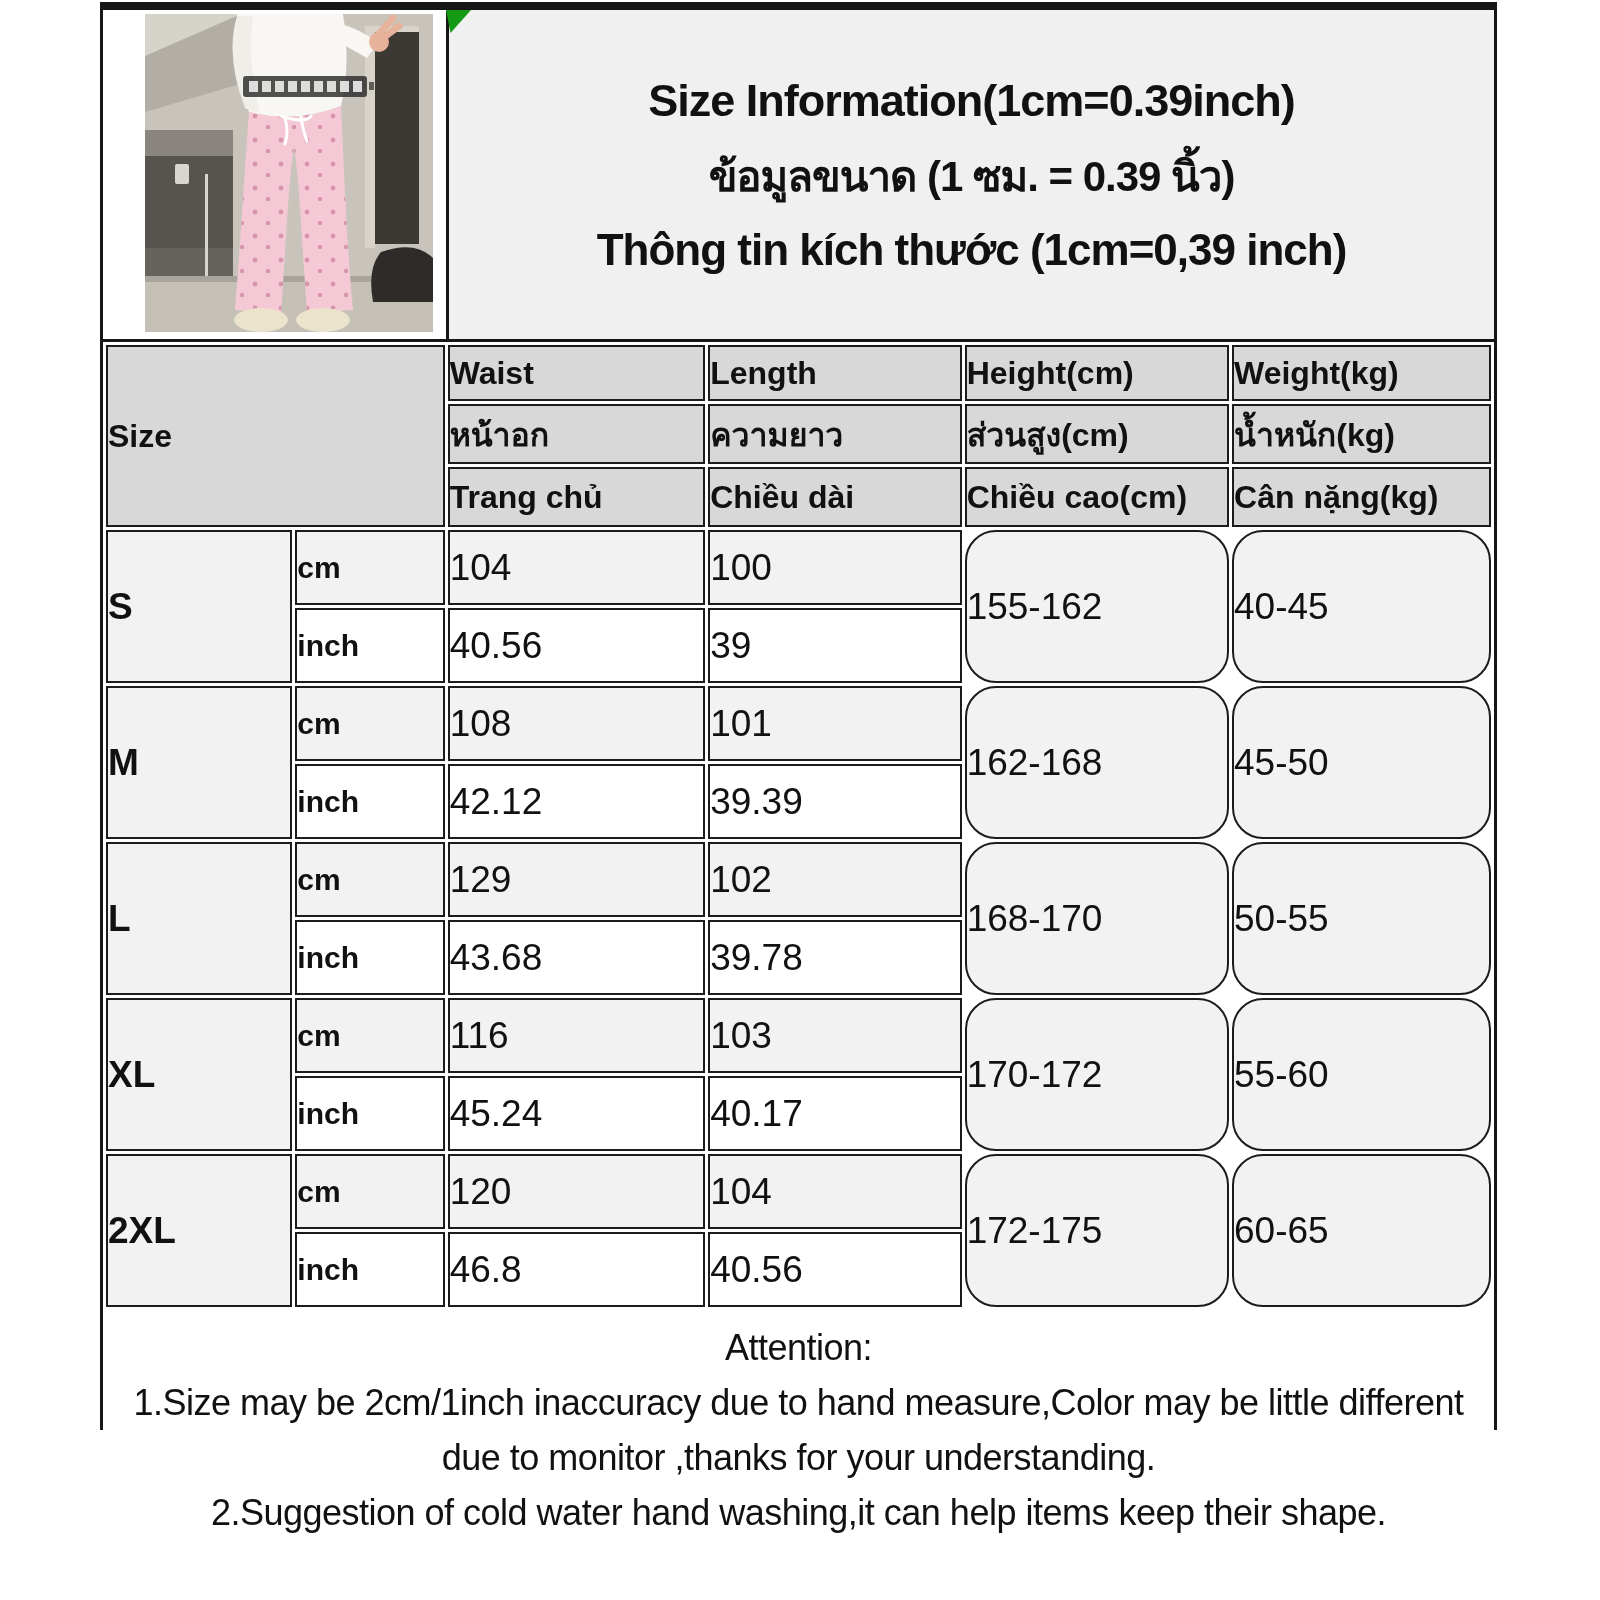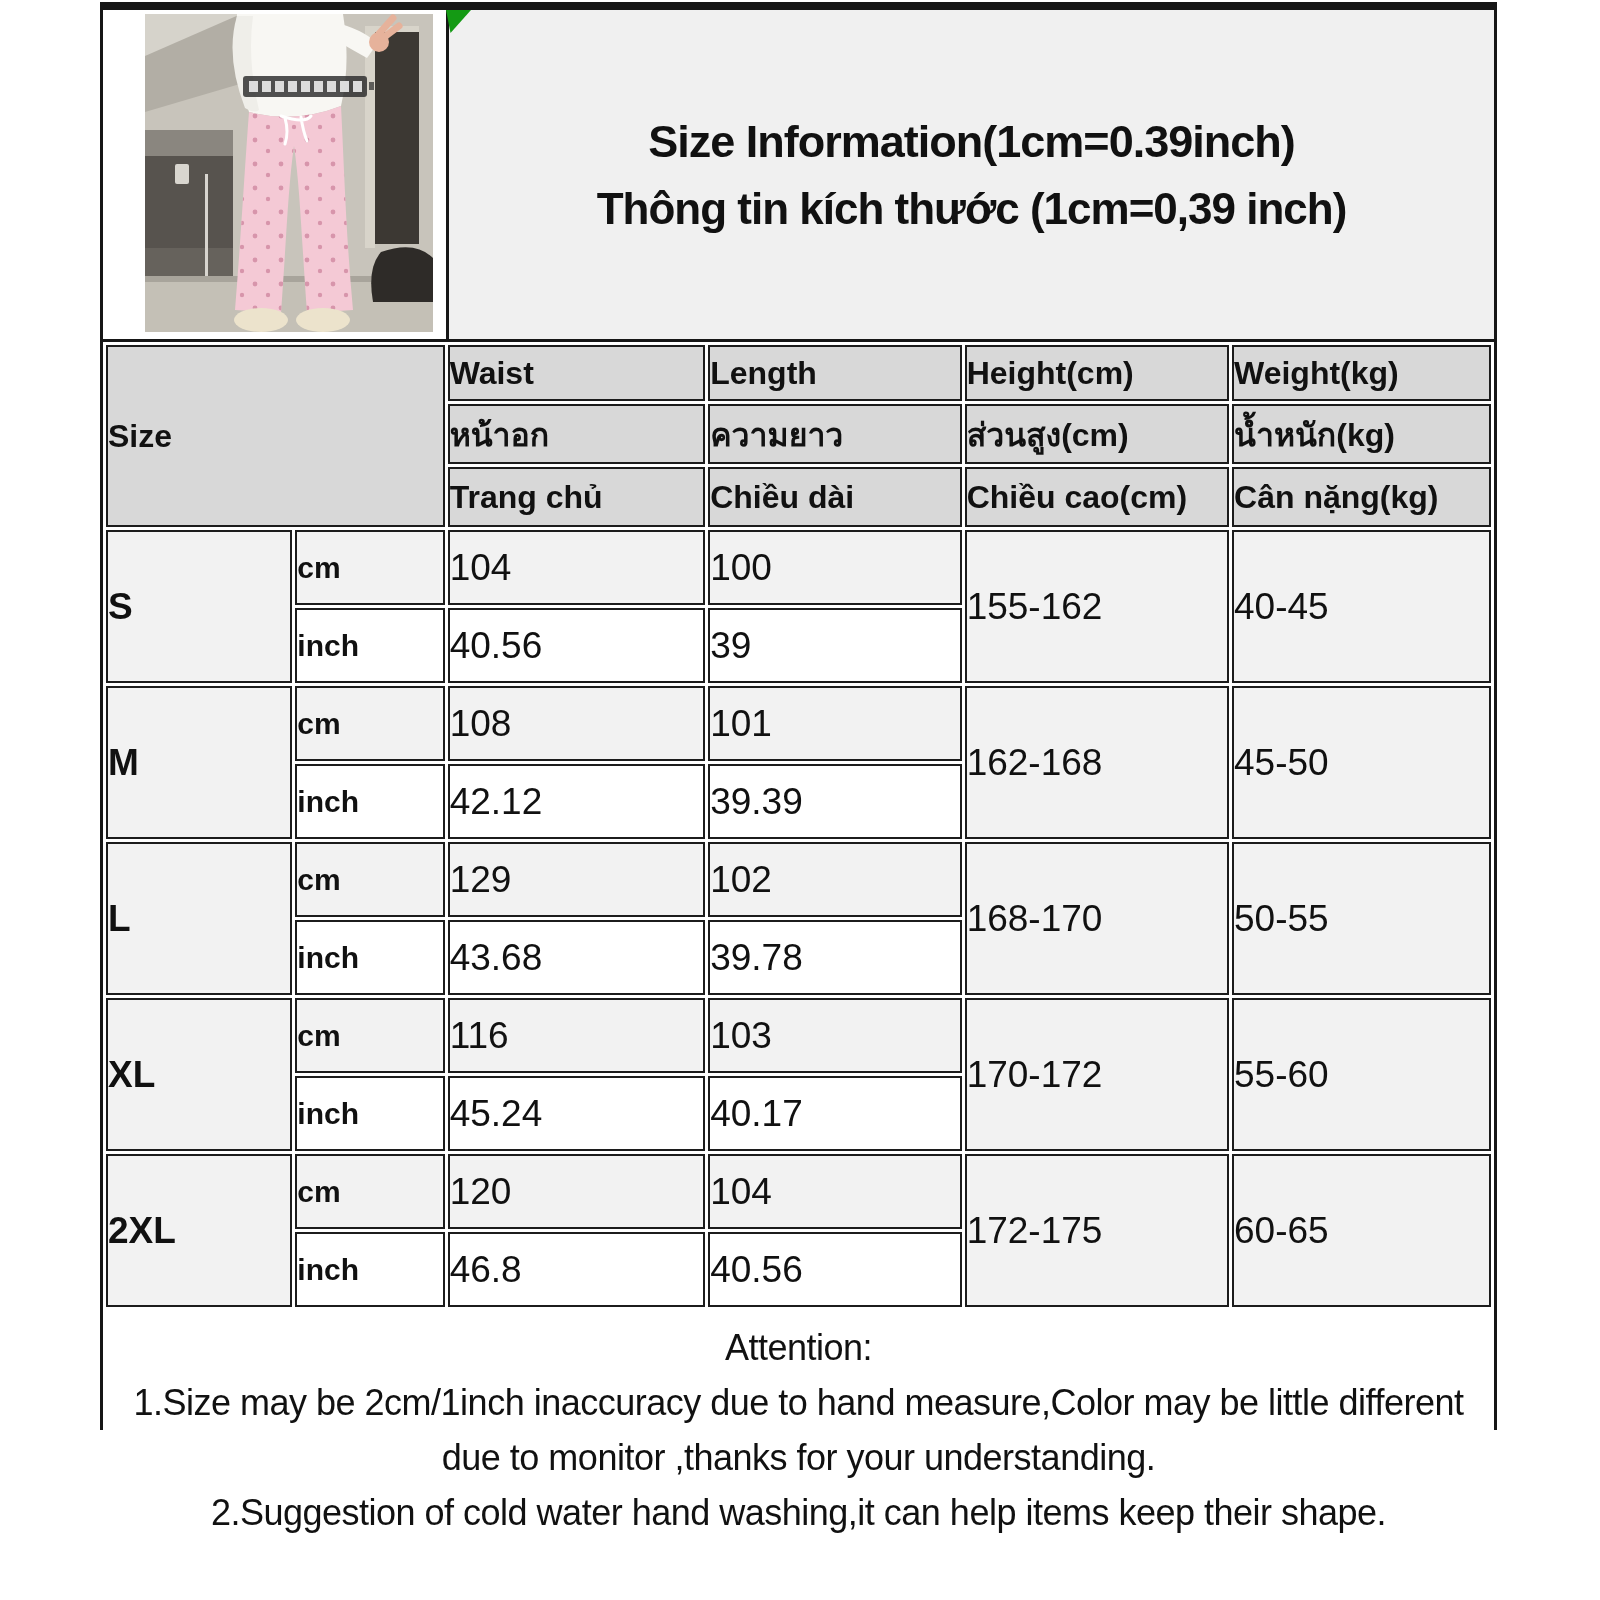--- a/index.html
+++ b/index.html
@@ -40,21 +40,21 @@
   thead td{background:#d8d8d8;font-weight:bold;}
   td.size-hd{font-size:60px;font-weight:bold;}
   tr.hd-en td{font-size:32px;height:52px;}
   tr.hd-th td{font-size:32px;height:56px;}
   tr.hd-vi td{font-size:32px;height:56px;}
   td.size-cell{background:#d8d8d8;font-weight:bold;font-size:37px;}
   td.unit-cell{font-weight:bold;font-size:30px;}
   tr.cm-row td{height:71px;background:#f2f2f2;}
   tr.inch-row td{height:71px;background:#ffffff;}
   td.val{font-weight:normal;font-size:37px;}
-  td.range{background:#f2f2f2;font-weight:normal;font-size:37px;}
+  td.range{background:#f2f2f2;font-weight:normal;font-size:37px;border-radius:31px;}
   
   .attention{
     flex:1;background:#fff;padding:10px 12px 0 12px;
     font-size:36px;line-height:1.53;letter-spacing:-0.5px;font-weight:400;text-align:center;
   }
   .attention div{margin:0;}
 </style>
 </head>
 <body>
 
@@ -116,20 +116,21 @@
         </g>
         <rect x="224" y="68" width="5" height="8" fill="#2b2b2b" opacity="0.7"></rect>
 
         <ellipse cx="116" cy="306" rx="27" ry="12" fill="#ece3cc"></ellipse>
         <ellipse cx="178" cy="306" rx="27" ry="12" fill="#ece3cc"></ellipse>
       </svg>
     </div>
     <div class="title-pane">
       <div class="tri"></div>
       <div class="t-line t-en">Size Information(1cm=0.39inch)</div>
+      <div class="t-line t-th">ข้อมูลขนาด (1 ซม. = 0.39 นิ้ว)</div>
       <div class="t-line t-vi">Thông tin kích thước (1cm=0,39 inch)</div>
     </div>
   </div>
 
   <table class="size-table">
     <colgroup>
       <col style="width:13.6%">
         <col style="width:10.9%">
       <col style="width:18.8%">
         <col style="width:18.5%">

